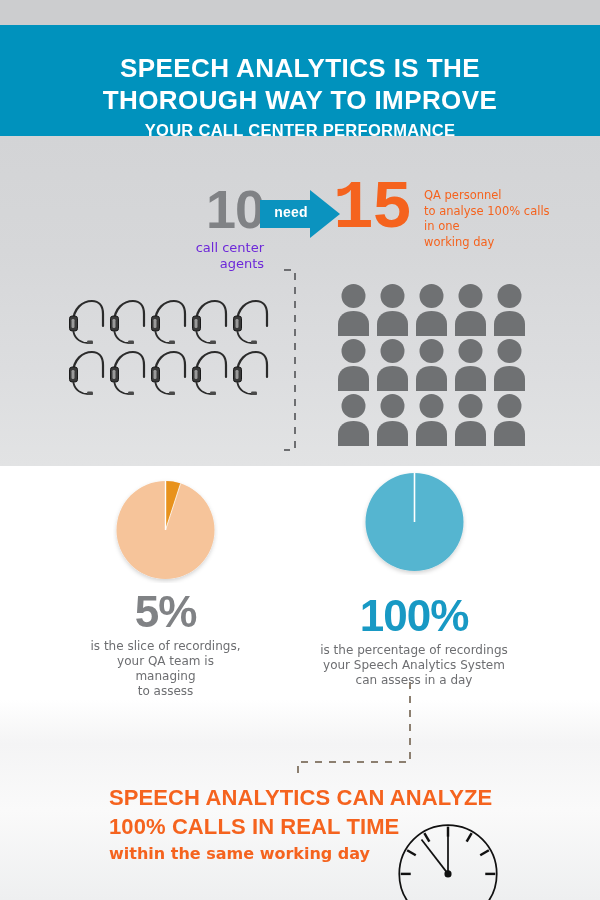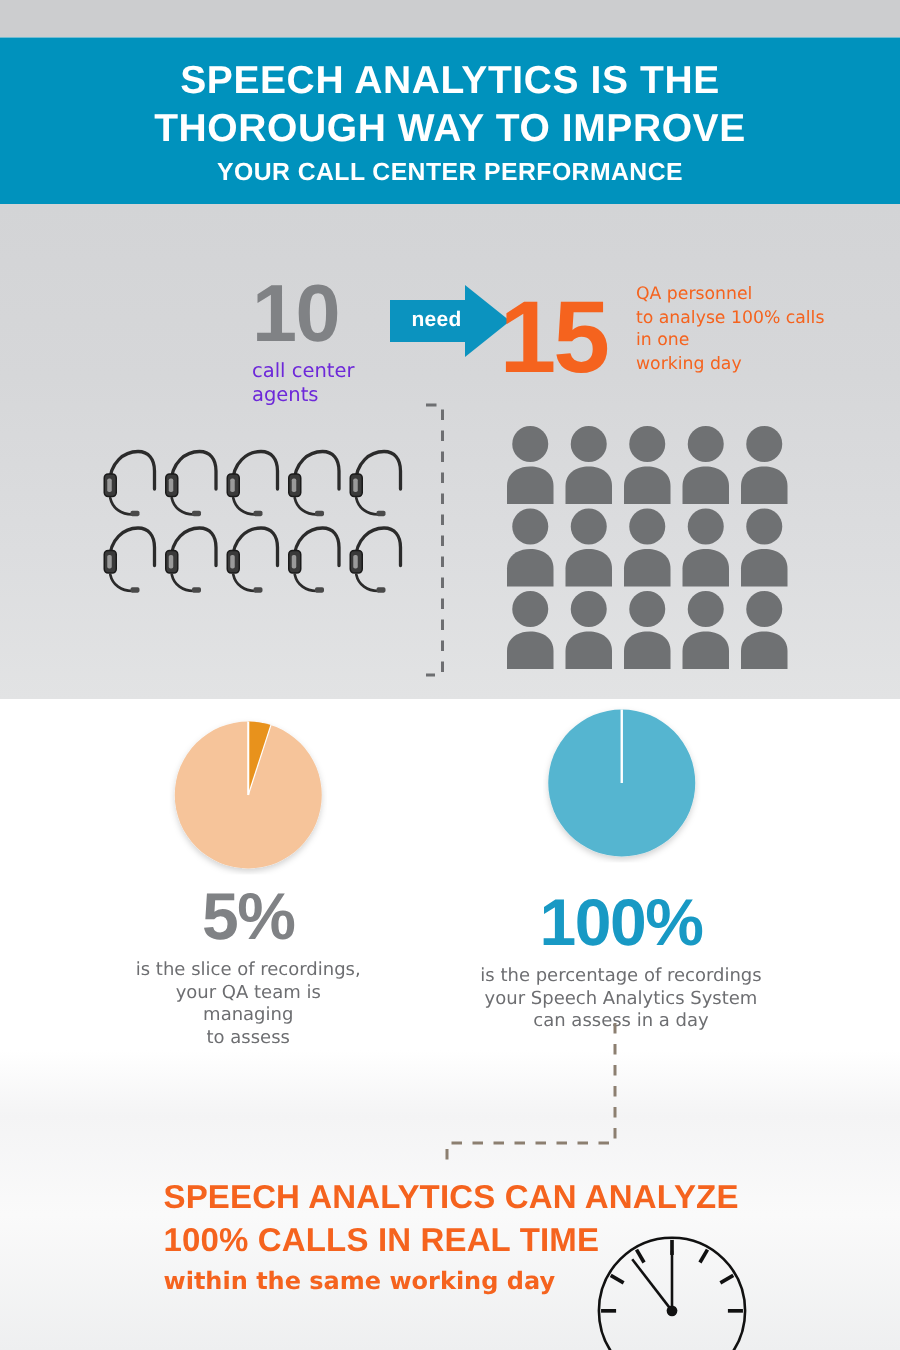--- a/index.html
+++ b/index.html
@@ -28,21 +28,21 @@
   }
 
   
   .header-band {
     position: absolute;
     left: 0; top: 25px;
     width: 600px; height: 111px;
     background: #0092bd;
     text-align: center;
     box-sizing: border-box;
-    padding-top: 12px;
+    padding-top: 27px;
   }
   .header-line1, .header-line2 {
     color: #ffffff;
     font-family: "Liberation Sans", sans-serif;
     font-weight: bold;
     font-size: 26px;
     letter-spacing: 0.4px;
     line-height: 32px;
     white-space: nowrap;
   }
@@ -63,21 +63,21 @@
     left: 0; top: 136px;
     width: 600px; height: 330px;
     background: linear-gradient(180deg, #d3d4d6 0%, #d6d7d9 35%, #dcdddf 70%, #e2e3e4 100%);
   }
 
   
   .ten-block {
     position: absolute;
     left: 168px; top: 182px;
     width: 96px;
-    text-align: left;
+    text-align: right;
   }
   .big-ten {
     font-family: "Liberation Sans", sans-serif;
     font-weight: bold;
     font-size: 54px;
     line-height: 54px;
     color: #808285;
     letter-spacing: -1px;
   }
   .ten-caption {
@@ -105,27 +105,26 @@
     font-size: 14px;
     color: #ffffff;
     letter-spacing: 0.2px;
     pointer-events: none;
   }
 
   
   .big-fifteen {
     position: absolute;
     left: 333px; top: 175px;
-    font-family: Liberation Sans, sans-serif;
+    font-family: Liberation Mono, monospace;
     font-weight: bold;
     font-size: 68px;
     line-height: 68px;
     color: #f5631e;
     letter-spacing: -2px;
-    margin-top: 16px;
   }
 
   
   .qa-text {
     position: absolute;
     left: 424px; top: 188px;
     font-family: "DejaVu Sans", sans-serif;
     font-size: 11.5px;
     font-weight: normal;
     line-height: 15.5px;

